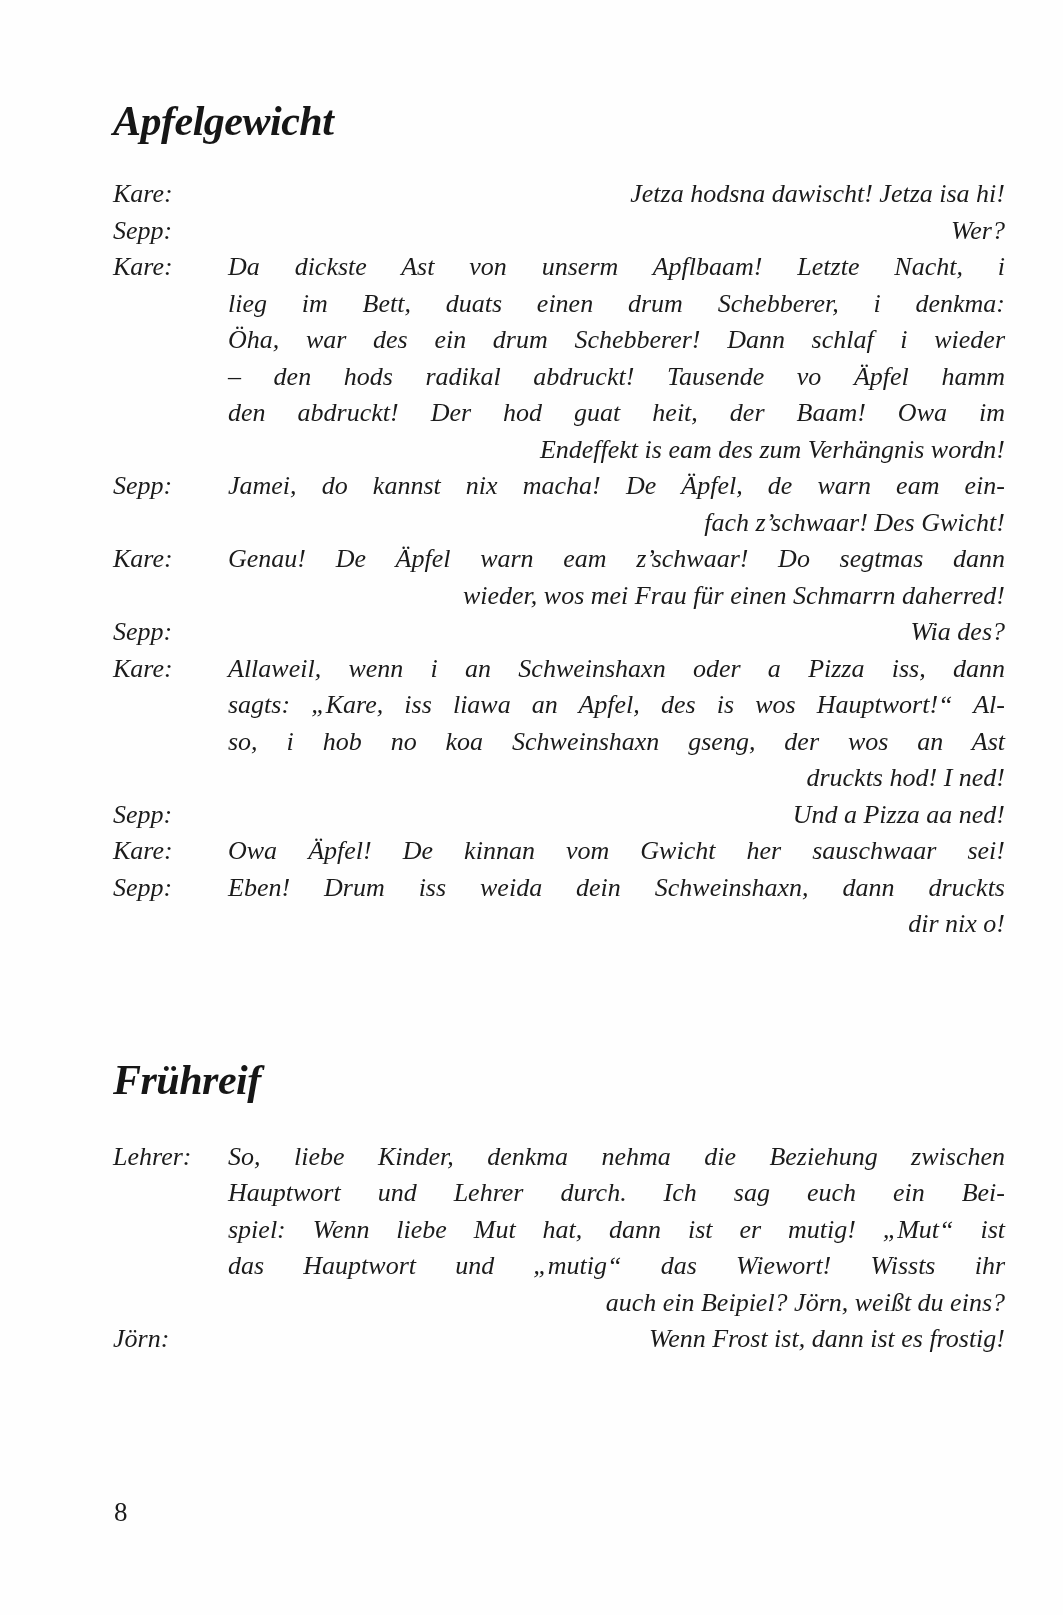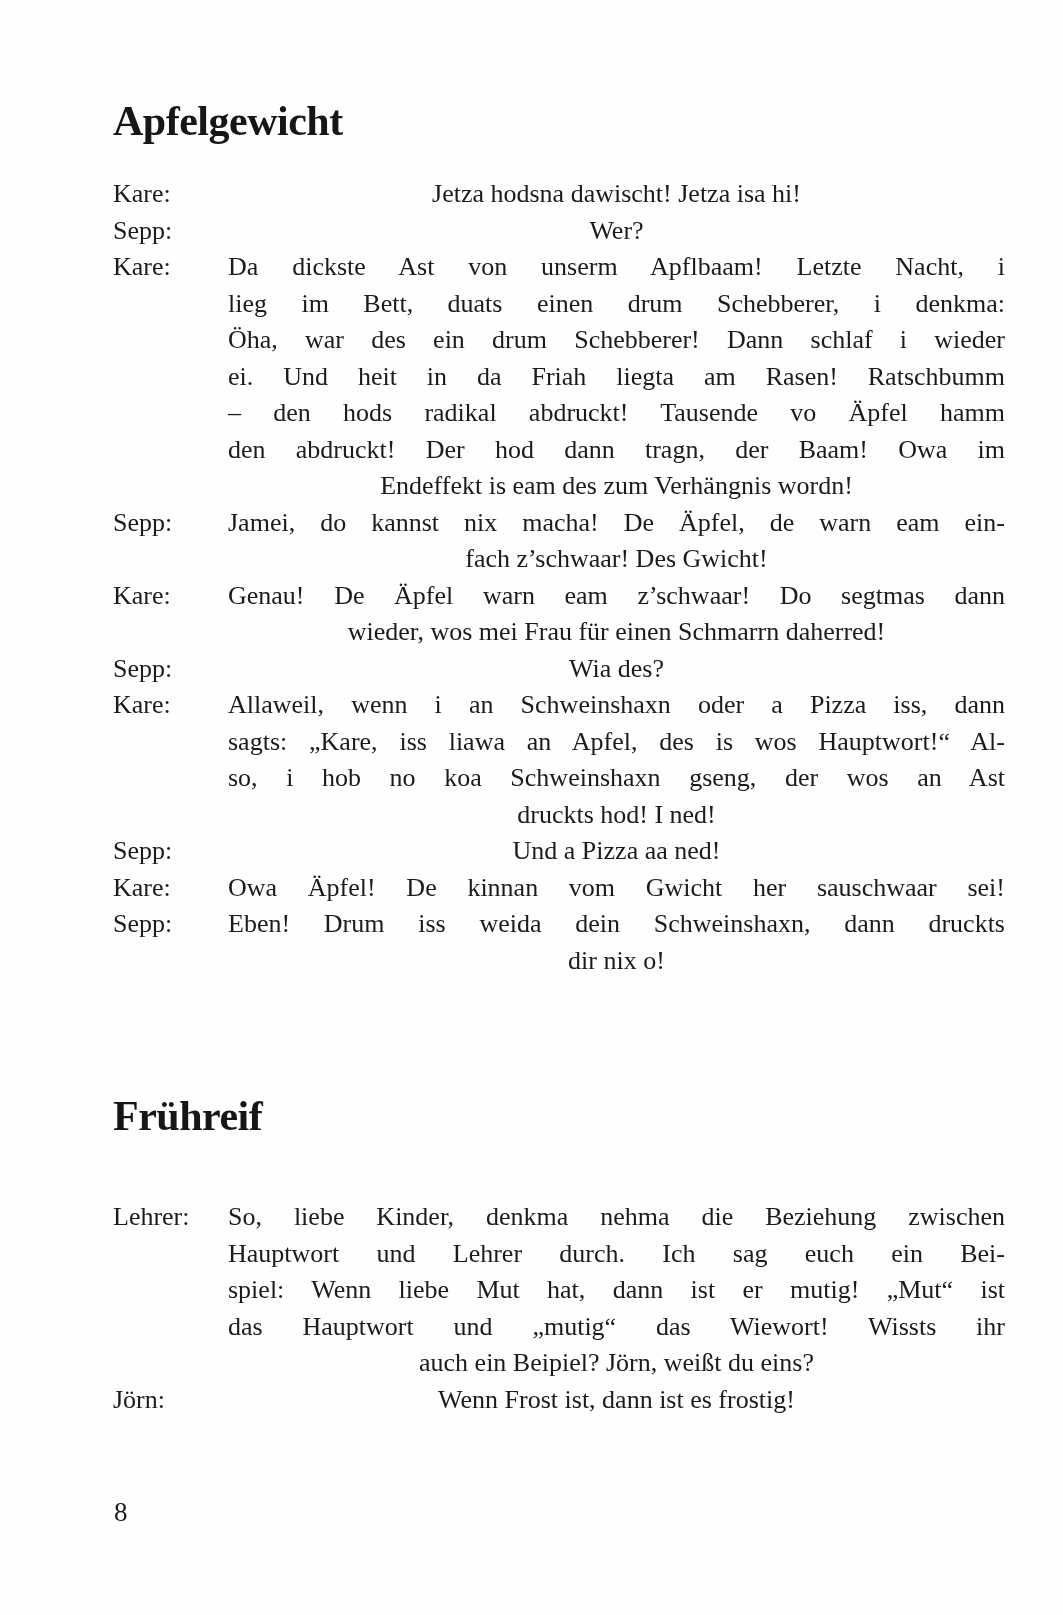--- a/index.html
+++ b/index.html
@@ -11,55 +11,56 @@
     position: relative;
     width: 1063px;
     height: 1615px;
     background: #fefefe;
     color: #1b1b1b;
     font-family: "Liberation Serif", "DejaVu Serif", serif;
     overflow: hidden;
   }
   .content {
     padding: 96px 58px 0 113px; 
+    font-style: italic;
   }
   .section-title {
     margin: 0;
     font-size: 42px;
     line-height: 50px;
     font-weight: 700;
     letter-spacing: -0.5px;
     color: #161616;
   }
   .section-title.second {
     margin-top: 112px;
   }
   .dialogue {
     margin-top: 30px;
     font-size: 26px;
     line-height: 36.5px;
   }
   .dialogue.second {
-    margin-top: 58px;
+    margin-top: 34px;
   }
   .entry {
     display: flex;
     align-items: flex-start;
   }
   .speaker {
     flex: 0 0 115px;
     width: 115px;
   }
   .text {
     flex: 1 1 auto;
     min-width: 0;
   }
   .line {
     white-space: nowrap;
-    text-align: center;
+    text-align: right;
   }
   .line.just {
     text-align: justify;
     text-align-last: justify;
   }
   .pagenum {
     position: absolute;
     left: 114px;
     top: 1494px;
     font-size: 27px;
@@ -87,23 +88,22 @@
             <div class="text">
               <div class="line">Wer?</div>
             </div>
           </div>
           <div class="entry">
             <div class="speaker">Kare:</div>
             <div class="text">
               <div class="line just">Da dickste Ast von unserm Apflbaam! Letzte Nacht, i</div>
               <div class="line just">lieg im Bett, duats einen drum Schebberer, i denkma:</div>
               <div class="line just">Öha, war des ein drum Schebberer! Dann schlaf i wieder</div>
-              <div class="line just">ei. Und heit in da Friah liegta am Rasen! Ratschbumm</div>
               <div class="line just">– den hods radikal abdruckt! Tausende vo Äpfel hamm</div>
-              <div class="line just">den abdruckt! Der hod dann tragn, der Baam! Owa im</div>
+              <div class="line just">den abdruckt! Der hod guat heit, der Baam! Owa im</div>
               <div class="line">Endeffekt is eam des zum Verhängnis wordn!</div>
             </div>
           </div>
           <div class="entry">
             <div class="speaker">Sepp:</div>
             <div class="text">
               <div class="line just">Jamei, do kannst nix macha! De Äpfel, de warn eam ein-</div>
               <div class="line">fach z’schwaar! Des Gwicht!</div>
             </div>
           </div>

